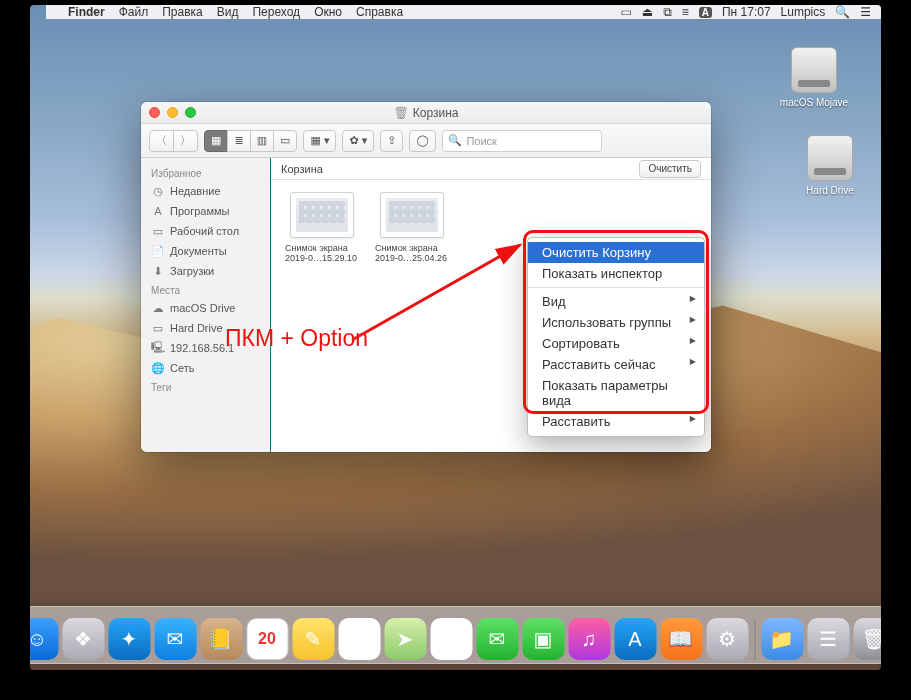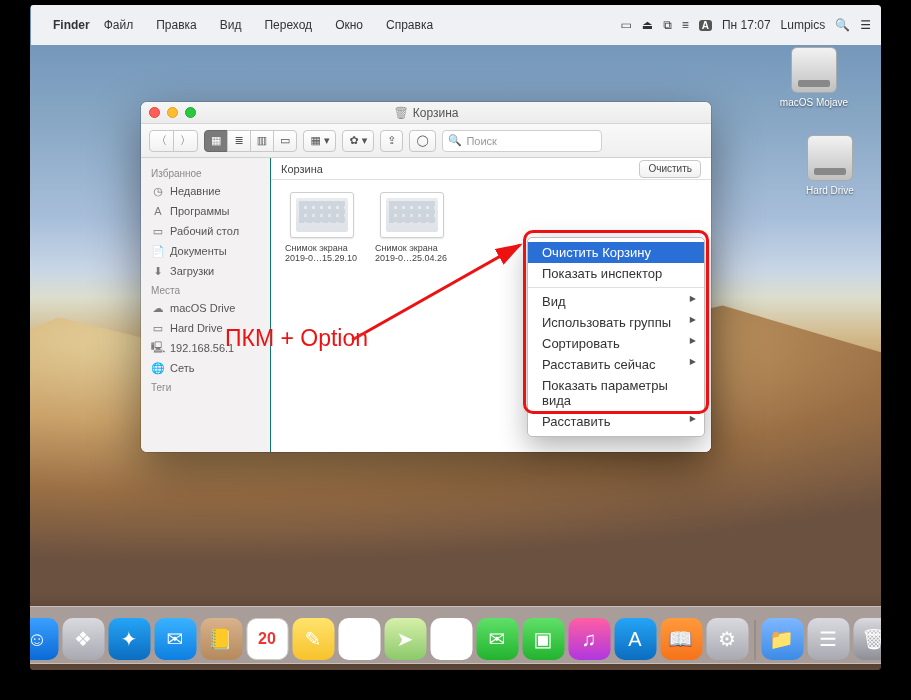--- a/index.html
+++ b/index.html
@@ -1,23 +1,23 @@
 <!DOCTYPE html>
 <html><head>
 <meta charset="utf-8">
 <style>
 *{box-sizing:border-box;margin:0;padding:0;font-family:-apple-system,"Helvetica Neue",Arial,sans-serif;-webkit-font-smoothing:antialiased}
 body{width:911px;height:700px;overflow:hidden;position:relative;background:#000}
 .screen{position:absolute;left:30px;top:5px;width:851px;height:665px;overflow:hidden;border-radius:4px}
 .wallpaper{position:absolute;inset:0;background:linear-gradient(to bottom,#6a8fb5 0%,#89a8c5 18%,#a7beda 32%,#c9d6e6 40%,#dcdecd 44%,#d2b98a 50%,#b68b5a 58%,#8a6542 68%,#5a4a3e 80%,#453d3a 100%)}
 .wallpaper::before{content:"";position:absolute;left:-20%;right:-10%;top:44%;height:60%;background:radial-gradient(ellipse 120% 70% at 30% 10%,#e8d5a0 0%,#caa26a 30%,#9a6f45 55%,#6b5140 80%);clip-path:polygon(0 25%,18% 5%,33% 15%,48% 0,62% 12%,78% 2%,100% 20%,100% 100%,0 100%);filter:blur(0.5px)}
-.menubar{position:absolute;top:0;left:1px;right:0;height:40px;background:rgba(245,245,247,0.95);display:flex;align-items:center;font-size:12px;color:#333;z-index:50;padding:0 10px}
+.menubar{position:absolute;top:0;left:16px;right:0;height:14px;background:rgba(245,245,247,0.95);display:flex;align-items:center;font-size:12px;color:#333;z-index:50;padding:0 10px}
 .menubar .apple{font-size:13px;margin-right:12px}
 .menubar .appname{font-weight:600;margin-right:14px}
-.menubar .mitem{margin-right:23px;cursor:default}
+.menubar .mitem{margin-right:14px;cursor:default}
 .menubar .spacer{flex:1}
 .menubar .ritem{margin-left:10px;display:flex;align-items:center;gap:2px}
 .menubar .badge{background:#555;color:#fff;border-radius:3px;padding:0 3px;font-size:10px;font-weight:600}
 .desktop-icon{position:absolute;width:70px;text-align:center;color:#fff;font-size:10px;text-shadow:0 1px 2px rgba(0,0,0,.6)}
 .desktop-icon .drv{width:46px;height:46px;margin:0 auto 4px;border-radius:6px;background:linear-gradient(#f2f2f2,#c0c0c0);border:1px solid #aaa;position:relative}
 .desktop-icon .drv::after{content:"";position:absolute;left:6px;right:6px;bottom:5px;height:7px;background:#888;border-radius:2px}
 .finder-window{position:absolute;left:111px;top:97px;width:570px;height:350px;background:#fff;border-radius:6px;box-shadow:0 18px 50px rgba(0,0,0,.45),0 0 0 1px rgba(0,0,0,.12);overflow:hidden;z-index:20}
 .titlebar{height:22px;background:linear-gradient(#f6f6f6,#ebebeb);border-bottom:1px solid #d6d6d6;display:flex;align-items:center;justify-content:center;position:relative;font-size:12px;color:#555}
 .traffic{position:absolute;left:8px;top:5px;display:flex;gap:7px}
 .traffic span{width:11px;height:11px;border-radius:50%}

